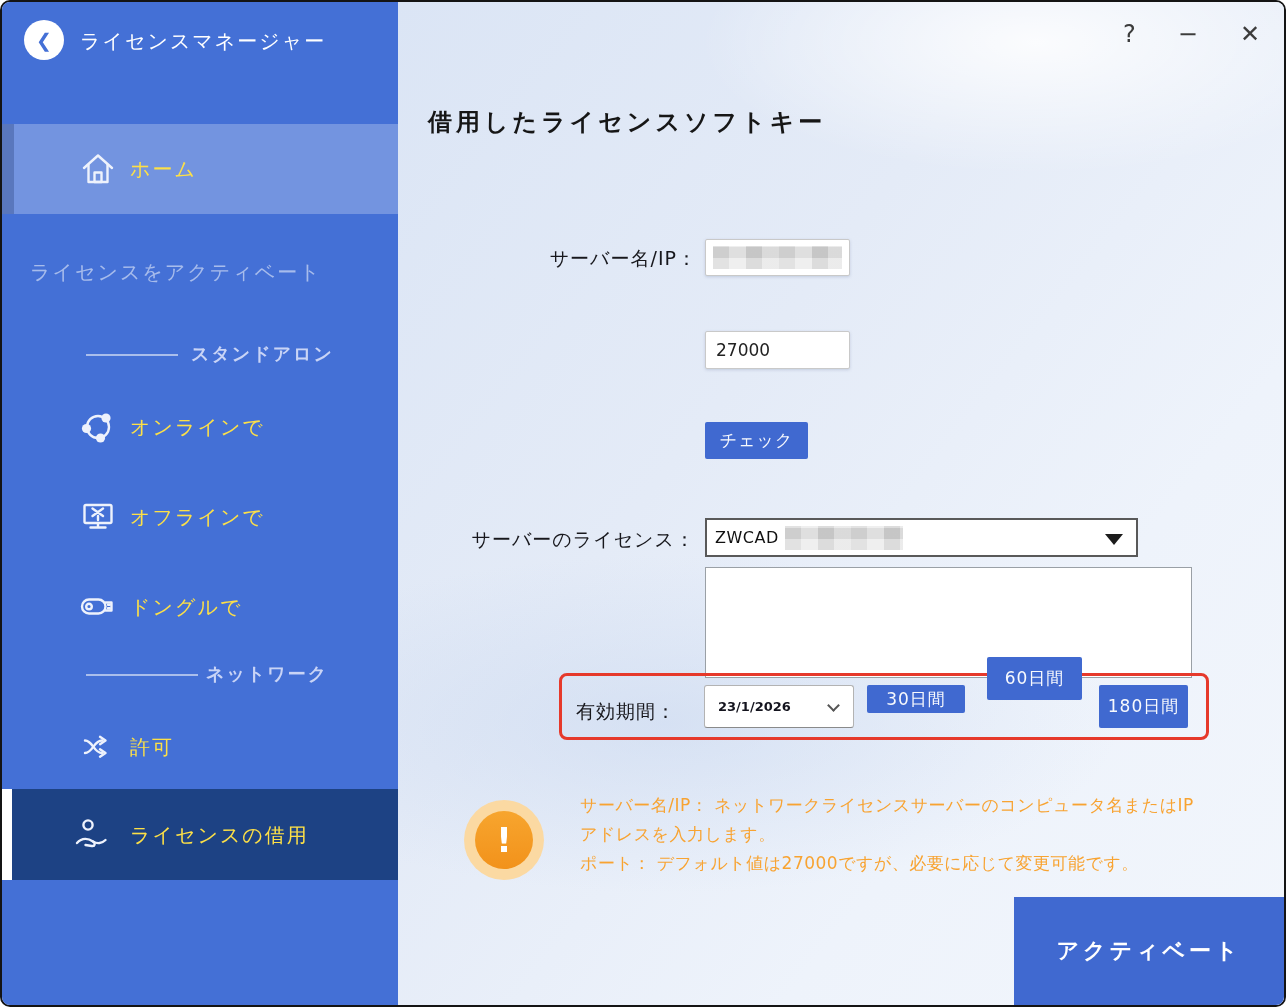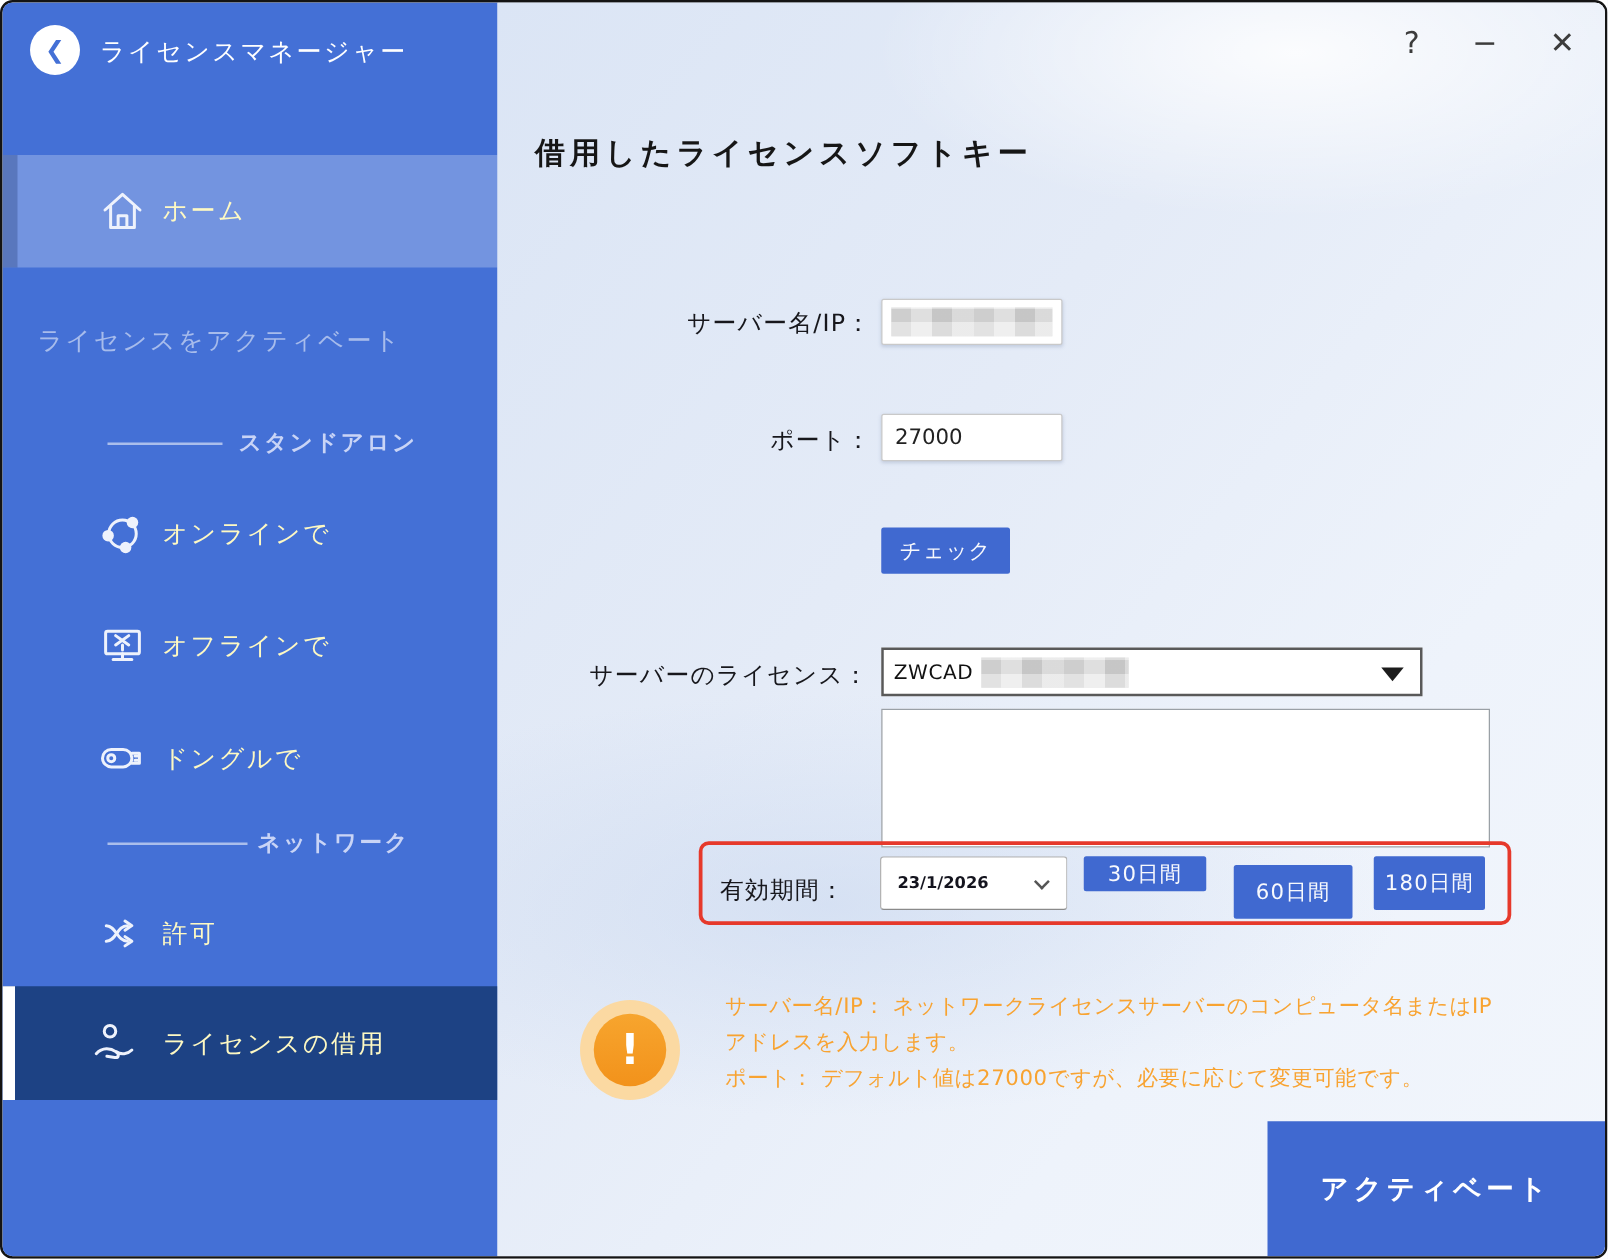--- a/index.html
+++ b/index.html
@@ -23,21 +23,21 @@
     display:flex; align-items:center; justify-content:center;
     color:#4470d6; font-size:19px; font-weight:bold; cursor:pointer;
   }
   .sb-title {
     position:absolute; left:78px; top:26px; color:#ffffff;
     font-size:20px; letter-spacing:2px;
   }
   .sb-row { position:absolute; left:0; width:100%; height:90px; }
   .sb-row .icon { position:absolute; left:76px; top:50%; transform:translateY(-50%); width:40px; height:40px; }
   .sb-row .lbl { position:absolute; left:128px; top:50%; transform:translateY(-50%);
-    color:#fef9c3; font-size:20px; letter-spacing:2px; white-space:nowrap;text-align:right; }
+    color:#fde047; font-size:20px; letter-spacing:2px; white-space:nowrap;text-align:right; }
   .row-home { top:122px; background:rgba(255,255,255,0.25); }
   .row-home::before { content:""; position:absolute; left:0; top:0; width:12px; height:100%;
     background:rgba(22,45,100,0.28); }
   .sb-section {
     position:absolute; left:28px; top:257px; color:rgba(233,238,250,0.6);
     font-size:20px; letter-spacing:2px; white-space:nowrap;
   }
   .sb-divider { position:absolute; width:100%; height:26px; }
   .sb-divider .line { position:absolute; top:12px; height:2px; background:rgba(255,255,255,0.55); }
   .sb-divider .dlbl { position:absolute; top:0; color:#c9d4f6; font-size:18px; font-weight:bold;
@@ -226,21 +226,20 @@
       <span>✕</span>
     </div>
 
     <div class="main-title">借用したライセンスソフトキー</div>
 
     <div class="f-label" style="left:0; width:299px; top:244px;">サーバー名/IP：</div>
     <div class="f-input" style="left:307px; top:237px; width:145px; height:37px;">
       <span class="mosaic srv-mask"></span>
     </div>
 
-    <div class="f-label" style="left:0; width:299px; top:337px;">ポート：</div>
     <div class="f-input" style="left:307px; top:329px; width:145px; height:38px; display:flex; align-items:center; padding-left:10px;">
       <span>27000</span>
     </div>
 
     <div class="btn-blue" style="left:307px; top:420px; width:103px; height:37px;">チェック</div>
 
     <div class="f-label" style="left:0; width:297px; top:525px;">サーバーのライセンス：</div>
     <div class="dropdown">
       <span class="val">ZWCAD</span>
       <span class="mask mosaic"></span>
@@ -250,21 +249,21 @@
     <div class="listbox"></div>
 
     <div class="red-box"></div>
 
     <div class="f-label" style="left:178px; top:697px; text-align:left;">有効期間：</div>
     <div class="datebox">
       <span class="dval">23/1/2026</span>
       <span class="date-chev"></span>
     </div>
     <div class="btn-blue" style="left:469px; top:683px; width:98px; height:28px;">30日間</div>
-    <div class="btn-blue" style="left:589px; top:690px; width:95px; height:43px;">60日間</div>
+    <div class="btn-blue" style="left:589px; top:655px; width:95px; height:43px;">60日間</div>
     <div class="btn-blue" style="left:701px; top:683px; width:89px; height:43px;">180日間</div>
 
     <div class="info-icon-outer">
       <div class="info-icon-inner">!</div>
     </div>
     <div class="info-text">
       <div>サーバー名/IP： ネットワークライセンスサーバーのコンピュータ名またはIP</div>
       <div>アドレスを入力します。</div>
       <div>ポート： デフォルト値は27000ですが、必要に応じて変更可能です。</div>
     </div>

